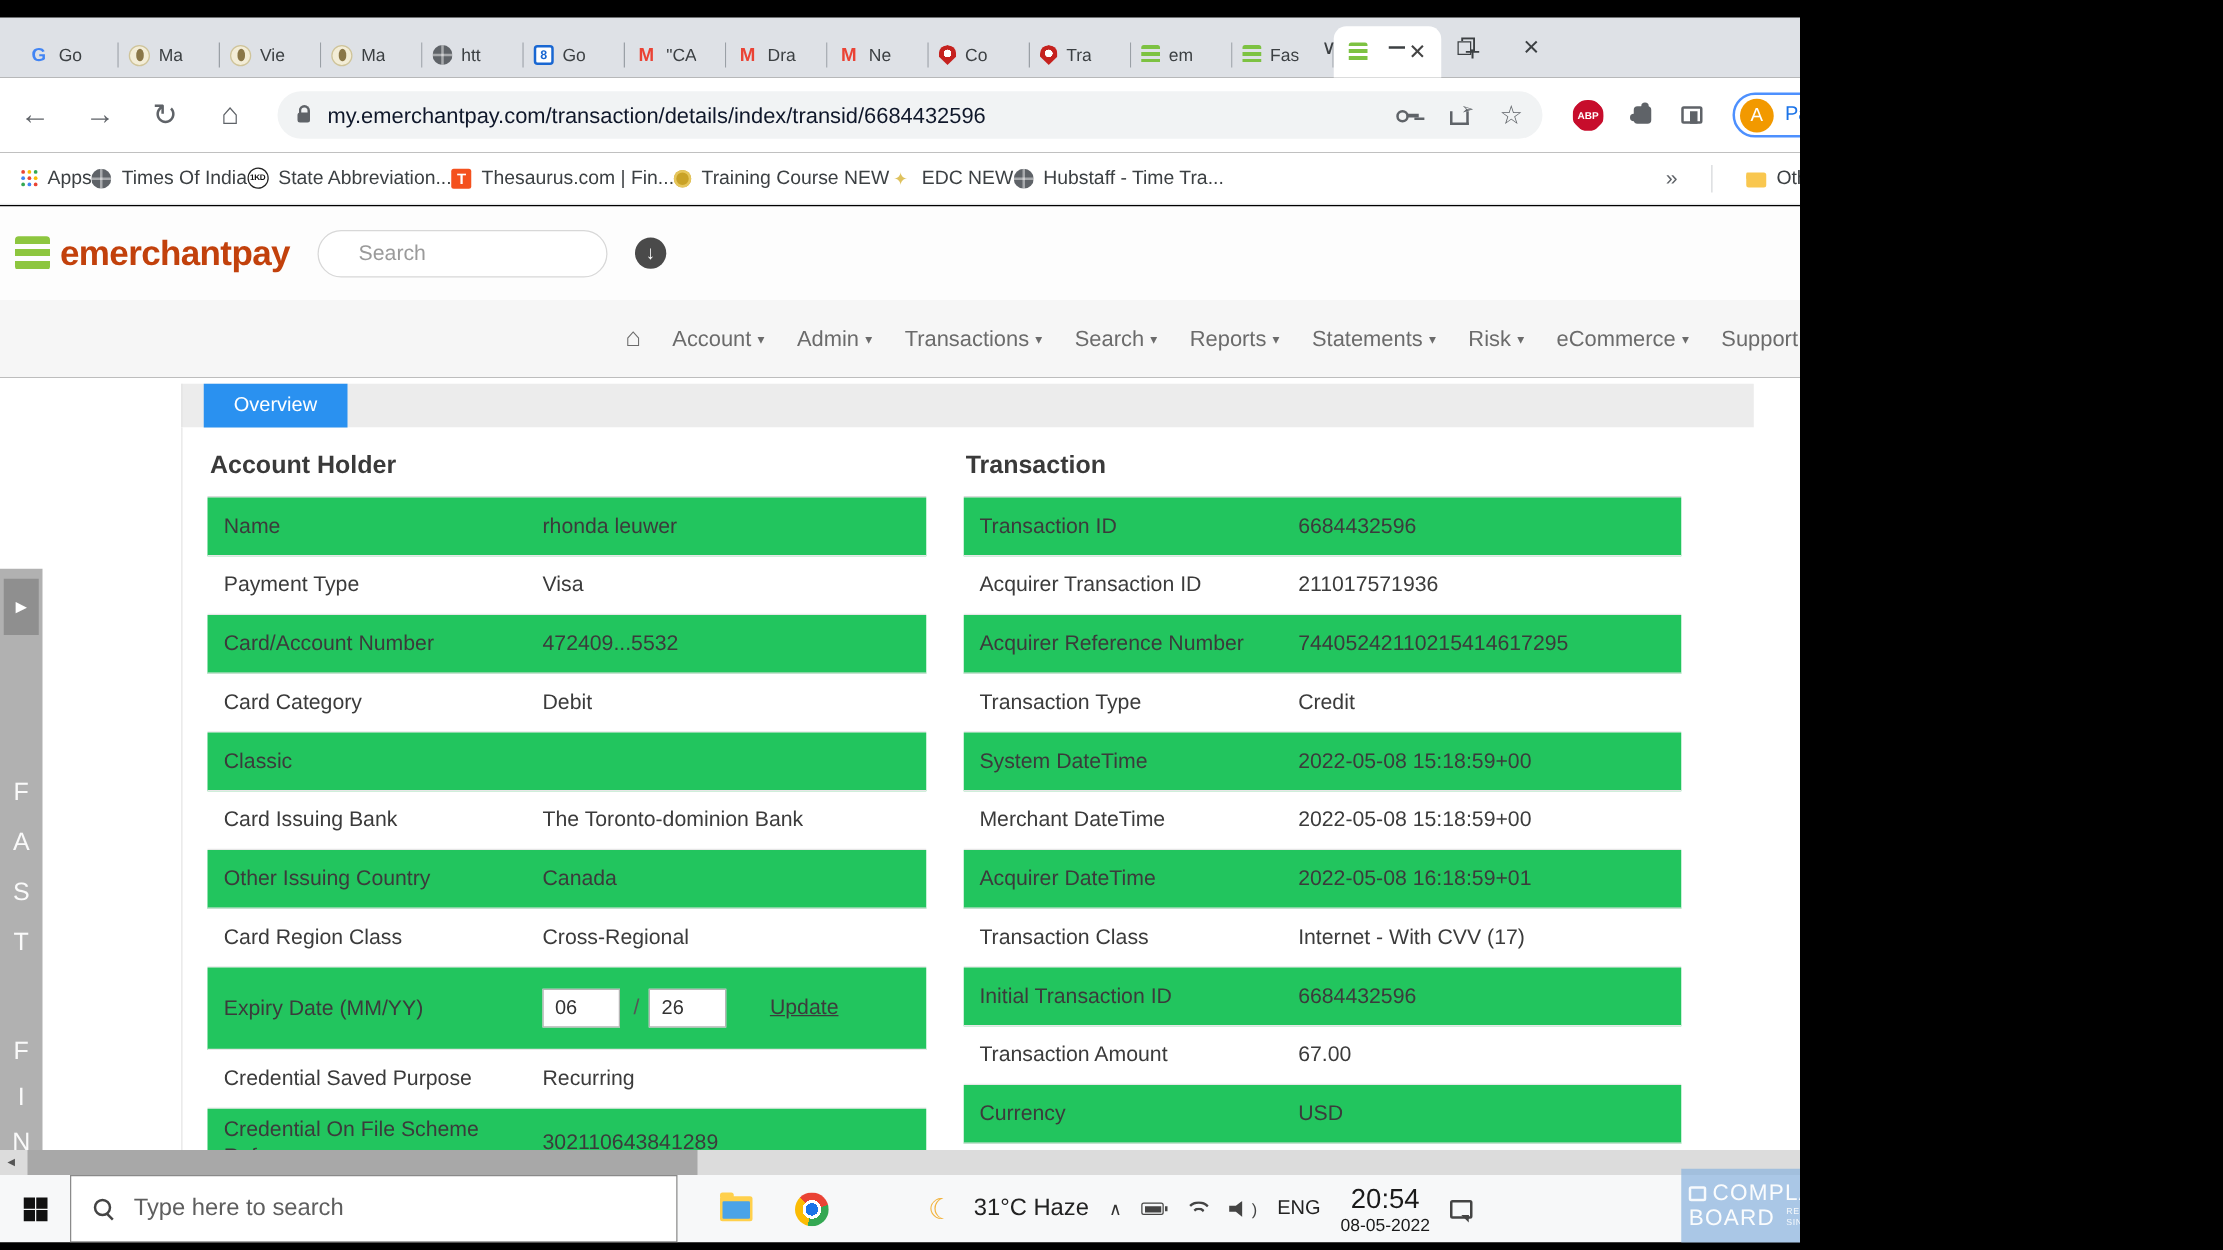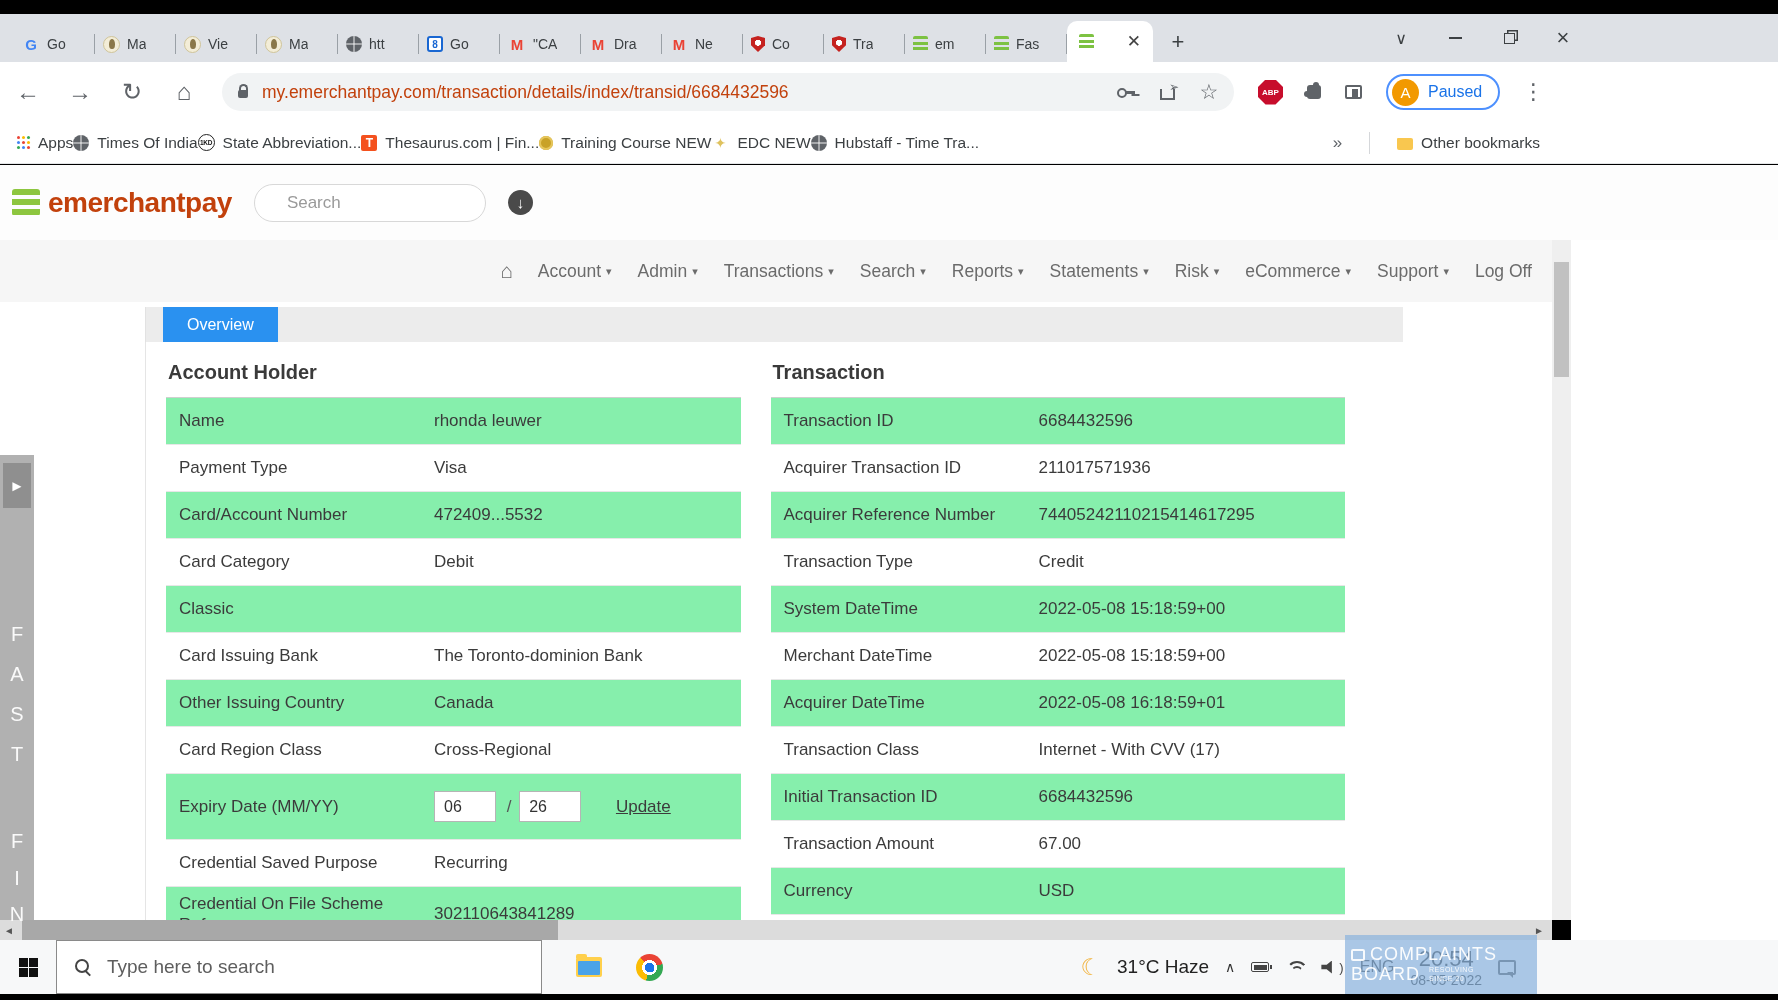--- a/index.html
+++ b/index.html
@@ -1,34 +1,34 @@
 <!DOCTYPE html>
 <html><head>
 <meta charset="utf-8">
 <style>
   html,body{margin:0;padding:0;background:#000;}
   *{box-sizing:border-box;}
-  .screen{position:relative;width:1778px;height:1000px;background:#000;font-family:"Liberation Sans",sans-serif;overflow:hidden;}
+  .screen{position:relative;width:1440px;height:1000px;background:#000;font-family:"Liberation Sans",sans-serif;overflow:hidden;}
 
   
   .tabstrip{position:absolute;top:14px;left:0;width:100%;height:48px;background:#dee1e6;display:flex;align-items:flex-end;padding-left:14px;}
   .tab{height:36px;width:81px;display:flex;align-items:center;gap:7px;padding:0 8px;color:#3c4043;font-size:14px;white-space:nowrap;overflow:hidden;position:relative;}
   .tab:not(.active)::after{content:"";position:absolute;right:0;top:8px;width:1px;height:20px;background:#9aa0a6;}
   .tab-label{overflow:hidden;}
   .tab.active{background:#fff;border-radius:10px 10px 0 0;height:41px;width:86px;justify-content:space-between;padding:0 12px;}
   .tab-close{font-size:17px;color:#444;}
   .newtab{width:30px;height:30px;display:flex;align-items:center;justify-content:center;font-size:22px;color:#3c4043;margin:0 0 5px 10px;}
   .win-controls{position:absolute;top:14px;right:205px;height:48px;display:flex;align-items:center;gap:34px;color:#3c4043;}
   .wc{font-size:16px;display:flex;align-items:center;justify-content:center;width:20px;height:20px;}
   .wc-min{width:13px;height:2px;background:#3c4043;}
   .wc-restore{width:11px;height:11px;border:1.5px solid #3c4043;box-shadow:3px -3px 0 -1.5px #dee1e6,3px -3px 0 0 #3c4043;}
   .wc-close{font-size:22px;}
 
   
-  .ic{width:18px;height:18px;display:inline-flex;align-items:center;justify-content:center;flex:none;position:relative;}
+  .ic{width:18px;height:18px;display:inline-flex;align-items:center;justify-content:center;flex:none;position:relative;border-radius:12px;}
   .ic-google::before{content:"G";font-weight:bold;color:#4285f4;font-size:15px;}
   .ic-penguin{width:17px;height:17px;background:#f3edd7;border:1px solid #cfc49a;border-radius:50%;}
   .ic-penguin::before{content:"";width:6px;height:10px;background:#8a7748;border-radius:50% 50% 45% 45%;}
   .ic-globe{width:16px;height:16px;border-radius:50%;background:
     linear-gradient(rgba(255,255,255,.45),rgba(255,255,255,.45)) 50% 0/2px 100% no-repeat,
     linear-gradient(rgba(255,255,255,.45),rgba(255,255,255,.45)) 0 50%/100% 2px no-repeat,#5f6368;}
   .ic-calendar{width:16px;height:16px;border:2px solid #1967d2;border-radius:3px;background:#fff;}
   .ic-calendar::before{content:"8";color:#1967d2;font-size:10px;font-weight:bold;}
   .ic-gmail::before{content:"M";color:#ea4335;font-weight:800;font-size:15px;}
   .ic-shield{width:14px;height:16px;background:radial-gradient(circle at 50% 42%,#fff 0 3px,#c5221f 3.2px);clip-path:polygon(50% 0,100% 12%,100% 58%,50% 100%,0 58%,0 12%);}
@@ -44,21 +44,21 @@
   .ic-folder{width:16px;height:12px;background:#f9c74f;border-radius:1px 2px 2px 2px;margin-top:3px;}
   .ic-folder::before{content:"";position:absolute;top:1px;left:0;width:7px;height:4px;background:#f9c74f;border-radius:2px 2px 0 0;}
 
   
   .toolbar{position:absolute;top:62px;left:0;width:100%;height:60px;background:#fff;}
   .toolbar-inner{width:1556px;height:100%;display:flex;align-items:center;padding:0 14px;gap:24px;}
   .tb-ic{color:#5f6368;font-size:24px;display:flex;align-items:center;justify-content:center;width:28px;height:28px;flex:none;}
   .omnibox{flex:none;width:1012px;height:38px;background:#f1f3f4;border-radius:19px;display:flex;align-items:center;padding:0 16px;gap:14px;}
   .lock{width:10px;height:8px;background:#5f6368;border-radius:2px;position:relative;flex:none;margin-top:4px;}
   .lock::before{content:"";position:absolute;top:-6px;left:1px;width:5px;height:6px;border:2px solid #5f6368;border-bottom:none;border-radius:5px 5px 0 0;}
-  .url{flex:1;font-size:17.5px;color:#c2410c;white-space:nowrap;overflow:hidden;}
+  .url{flex:1;font-size:17.5px;color:#0f172a;white-space:nowrap;overflow:hidden;}
   .omni-ics{display:flex;align-items:center;gap:22px;}
   .ic-key{width:20px;height:20px;}
   .ic-key::before{content:"";position:absolute;left:1px;top:6px;width:6px;height:6px;border:2.5px solid #5f6368;border-radius:50%;}
   .ic-key::after{content:"";position:absolute;left:10px;top:9px;width:9px;height:2.5px;background:#5f6368;box-shadow:5px 2.5px 0 -0.5px #5f6368;}
   .ic-share{width:20px;height:20px;}
   .ic-share::before{content:"";position:absolute;left:2px;bottom:2px;width:11px;height:9px;border:2px solid #5f6368;border-top:none;}
   .ic-share::after{content:"➢";position:absolute;right:-1px;top:-2px;font-size:12px;color:#5f6368;}
   .ic-star::before{content:"☆";font-size:21px;color:#5f6368;}
   .ic-abp{width:25px;height:25px;background:#c70d2c;clip-path:polygon(30% 0,70% 0,100% 30%,100% 70%,70% 100%,30% 100%,0 70%,0 30%);color:#fff;font-size:8px;font-weight:bold;}
   .ic-puzzle{width:14px;height:14px;background:#5f6368;border-radius:3px;}
@@ -97,21 +97,21 @@
   
   .content{position:absolute;top:302px;left:0;width:1552px;height:618px;background:#fff;overflow:hidden;}
   .card{position:absolute;left:145px;top:5px;width:1258px;}
   .tabrow{height:35px;background:#ececec;display:flex;align-items:stretch;border-left:1px solid #e2e2e2;}
   .page-tab{background:#2a91f0;color:#fff;font-size:16px;display:flex;align-items:center;padding:0 24px;margin-left:17px;}
   .card-body{background:#fff;border-left:1px solid #e5e5e5;padding:0 58px 0 20px;display:flex;gap:30px;}
   .col{width:575px;}
   .col-title{font-size:20px;font-weight:bold;color:#3a3a3a;margin:19px 0 13px 2px;}
   .tbl{border-top:1px solid #cfcfcf;font-size:17px;color:#3b3b3b;}
   .trow{display:flex;align-items:center;min-height:47px;border-bottom:1px solid #e7e7e7;padding-left:13px;}
-  .trow.stripe{background:#86efac;}
+  .trow.stripe{background:#22c55e;}
   .trow .lab{width:255px;flex:none;padding:6px 12px 6px 0;line-height:1.25;}
   .trow .val{flex:1;padding-right:6px;}
   .exp-row{min-height:66px;}
   .exp-input{width:62px;height:31px;border:1px solid #b5b5b5;background:#fff;font-size:16px;padding:0 0 0 9px;color:#333;font-family:"Liberation Sans",sans-serif;}
   .exp-slash{margin:0 3px 0 6px;color:#555;}
   .update-link{margin-left:30px;color:#3c3c3c;text-decoration:underline;font-size:17px;}
 
   
   .vscroll{position:absolute;left:1552px;top:240px;width:19px;height:680px;background:#efefef;}
   .vthumb{position:absolute;left:2px;top:22px;width:15px;height:115px;background:#c1c1c1;}

